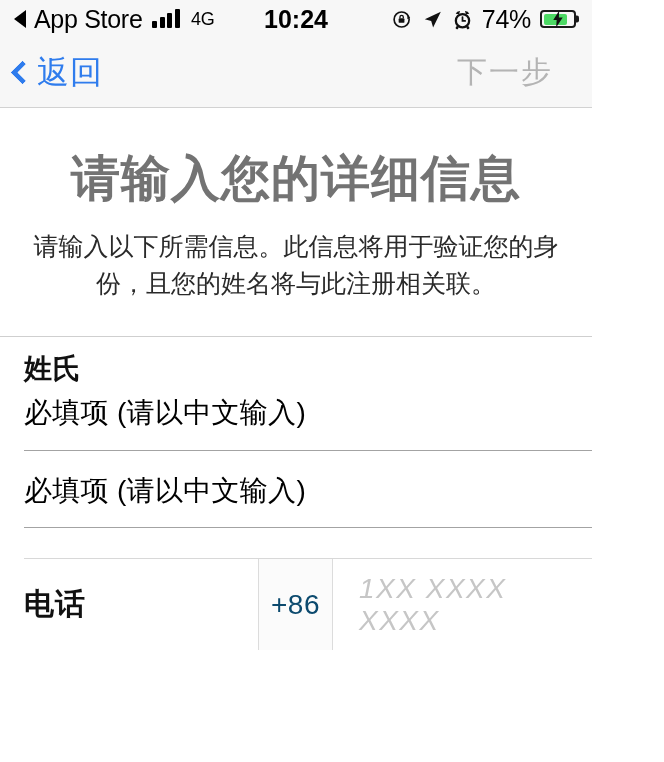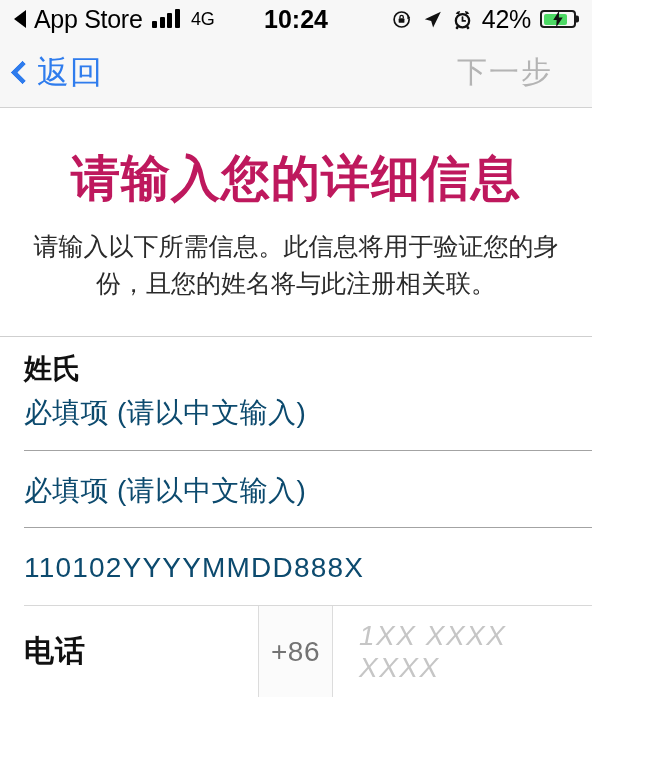--- a/index.html
+++ b/index.html
@@ -150,21 +150,21 @@
     letter-spacing: 2px;
     cursor: default;
   }
 
   
   .content { background: #ffffff; }
 
   .page-title {
     font-size: 49px;
     font-weight: 700;
-    color: #be185d;
+    color: #737373;
     text-align: center;
     letter-spacing: 1px;
     padding: 42px 20px 0;
     line-height: 1.15;
   }
 
   .page-subtitle {
     font-size: 25px;
     color: #2a2a2a;
     text-align: center;
@@ -189,21 +189,21 @@
 
   .field-label {
     font-size: 28px;
     font-weight: 700;
     color: #111;
     letter-spacing: 0.5px;
     line-height: 1.3;
   }
   .field-placeholder {
     font-size: 28px;
-    color: #0c4a6e;
+    color: #000000;
     letter-spacing: 0.3px;
     line-height: 1.45;
     margin-top: 6px;
   }
   .field-placeholder.latin { letter-spacing: 1.2px; }
 
   
   .phone-row {
     display: flex;
     align-items: stretch;
@@ -227,21 +227,21 @@
     flex: 0 0 75px;
     display: flex;
     align-items: center;
     justify-content: center;
     border-left: 1px solid #dcdcdc;
     border-right: 1px solid #dcdcdc;
     background: #fbfbfb;
   }
   .phone-code {
     font-size: 28px;
-    color: #737373;
+    color: #0c4a6e;
     letter-spacing: 0.5px;
   }
   .phone-number-cell {
     flex: 1 1 auto;
     display: flex;
     align-items: center;
     padding-left: 26px;
   }
   .phone-number-placeholder {
     font-size: 28px;
@@ -287,21 +287,21 @@
       <span class="icon-alarm">
         <svg width="21" height="21" viewBox="0 0 24 24">
           <circle cx="12" cy="13.4" r="7.6" fill="none" stroke="#111" stroke-width="2.6"></circle>
           <path d="M12 9.2 v4.4 h3" fill="none" stroke="#111" stroke-width="2" stroke-linecap="round"></path>
           <path d="M4.2 5.4 a5.2 5.2 0 0 1 5.0 -3.2 l-1.2 3.8 z" fill="#111"></path>
           <path d="M19.8 5.4 a5.2 5.2 0 0 0 -5.0 -3.2 l1.2 3.8 z" fill="#111"></path>
           <rect x="4.4" y="19.6" width="3" height="3.4" rx="1" transform="rotate(28 5.9 21.3)" fill="#111"></rect>
           <rect x="16.6" y="19.6" width="3" height="3.4" rx="1" transform="rotate(-28 18.1 21.3)" fill="#111"></rect>
         </svg>
       </span>
-      <span class="batt-pct">42%</span>
+      <span class="batt-pct">74%</span>
       <span class="battery">
         <span class="fill"></span>
         <span class="bolt">
           <svg width="13" height="17" viewBox="0 0 12 18">
             <path d="M7.3 0 L1 10 h3.6 L4 18 L11 7.4 H6.9 z" fill="#111"></path>
           </svg>
         </span>
       </span>
     </div>
   </div>
@@ -324,21 +324,20 @@
       <div class="field-row">
         <div class="field-label">姓氏</div>
         <div class="field-placeholder">必填项 (请以中文输入)</div>
       </div>
 
       <div class="field-row">
         <div class="field-placeholder">必填项 (请以中文输入)</div>
       </div>
 
       <div class="field-row" style="border-bottom:none;">
-        <div class="field-placeholder latin">110102YYYYMMDD888X</div>
       </div>
 
       <div class="phone-row">
         <div class="phone-label-cell">
           <span class="phone-label">电话</span>
         </div>
         <div class="phone-code-cell">
           <span class="phone-code">+86</span>
         </div>
         <div class="phone-number-cell">

